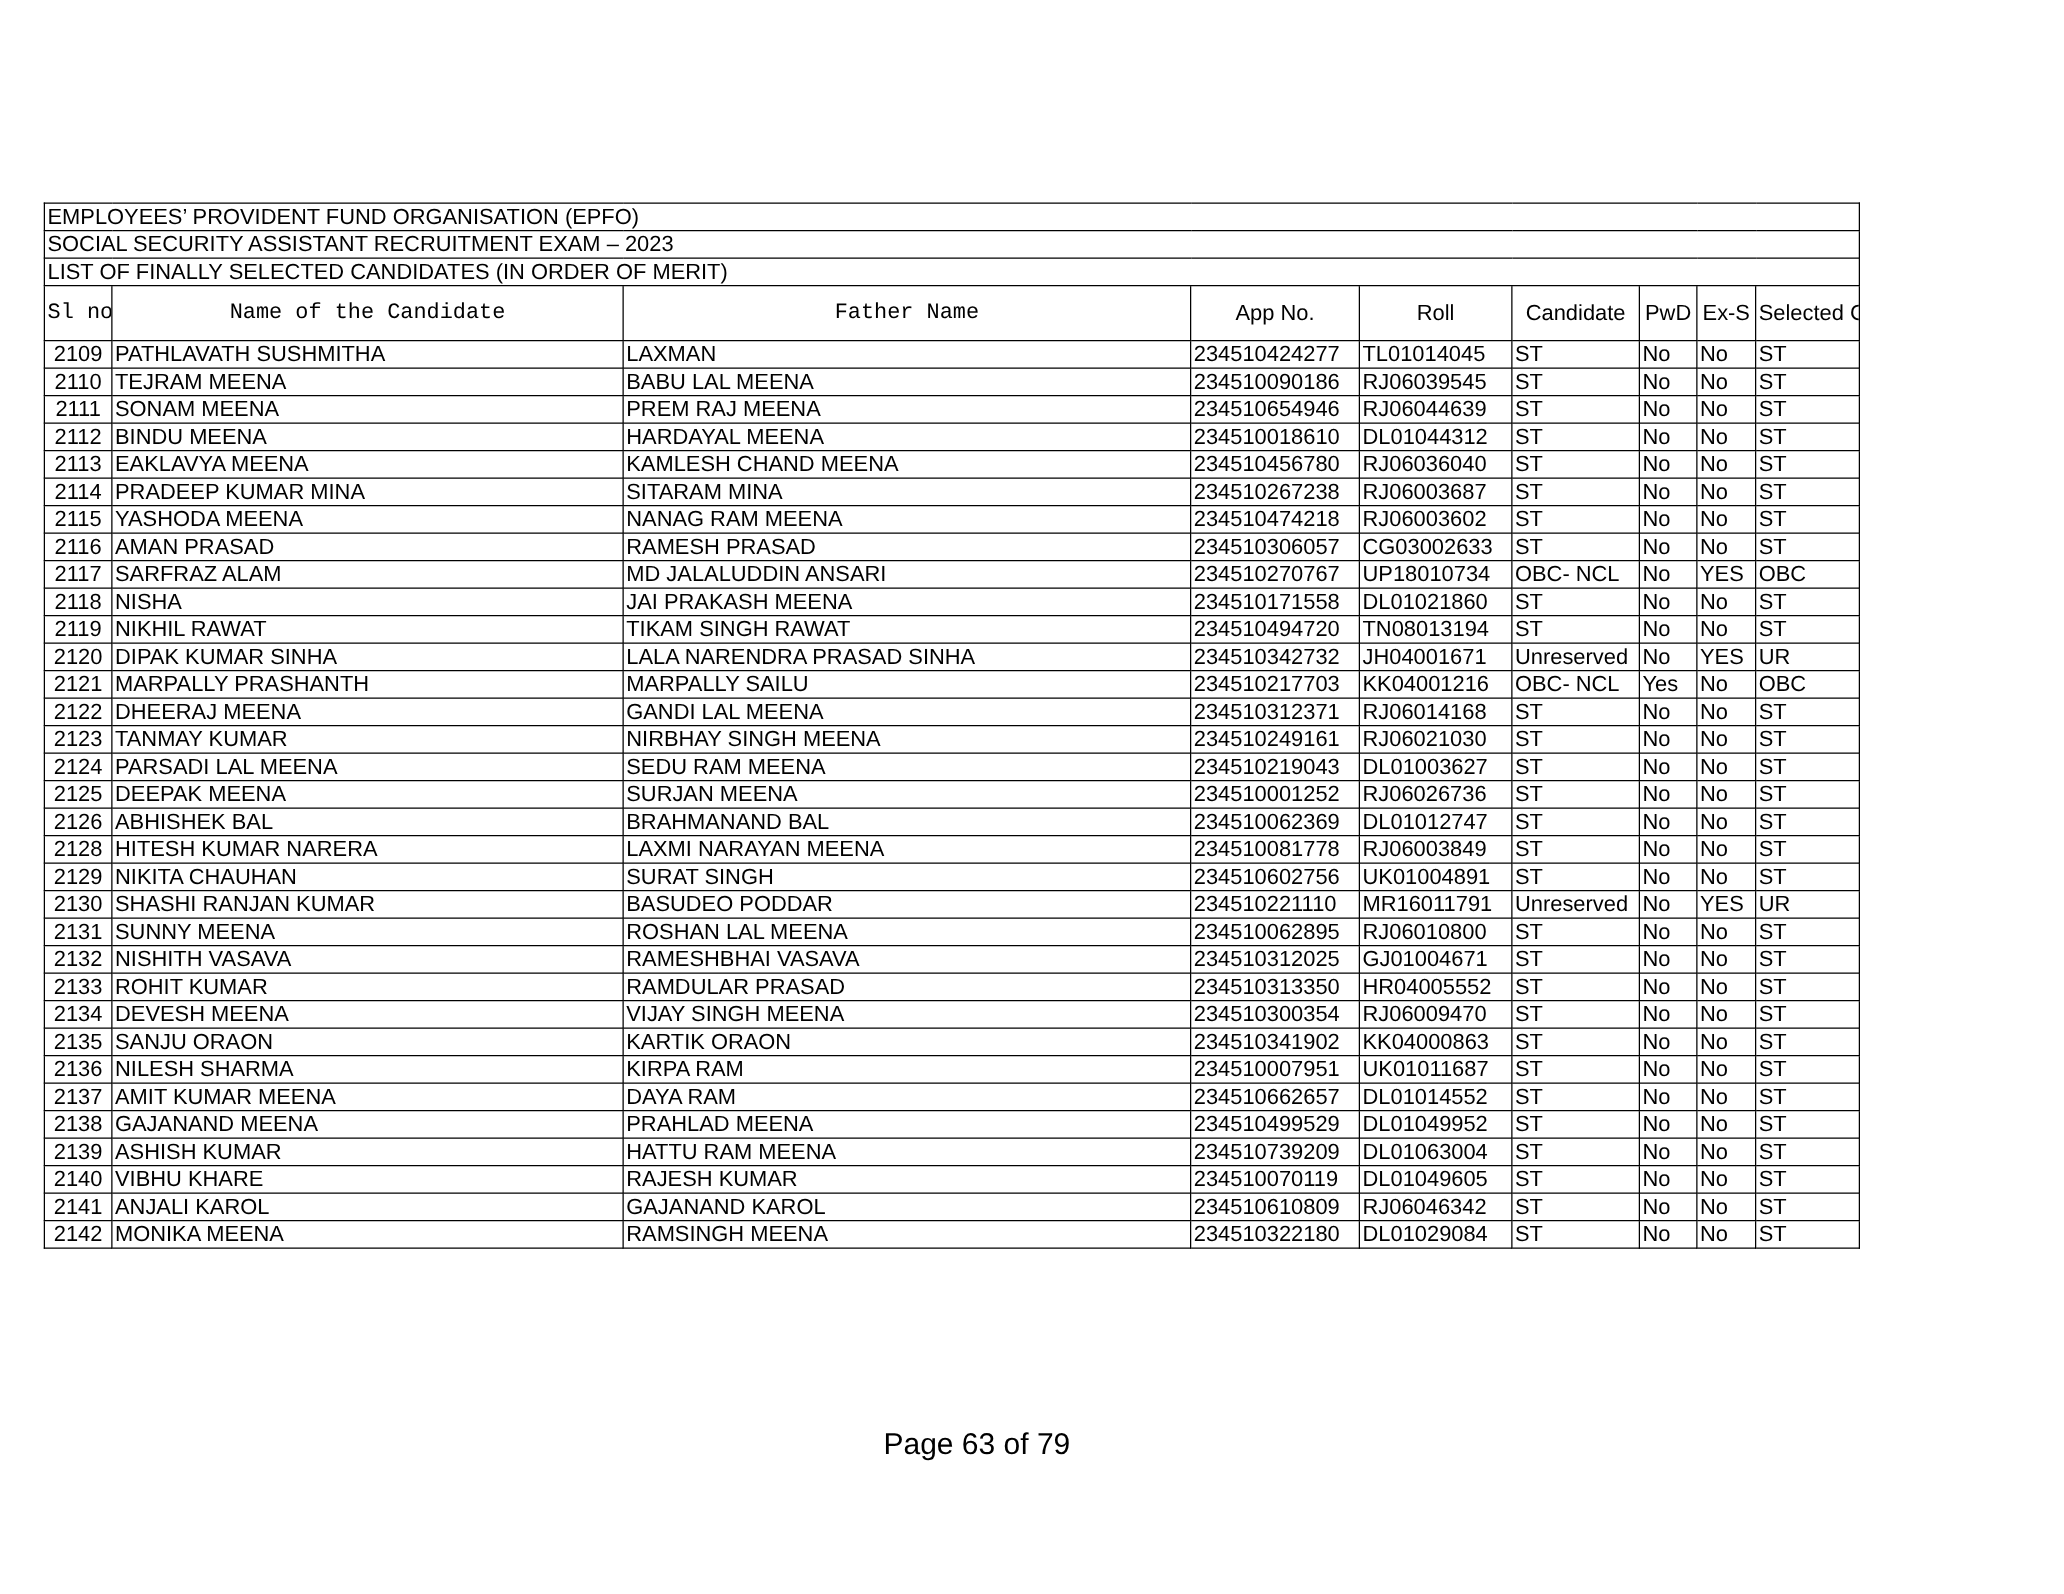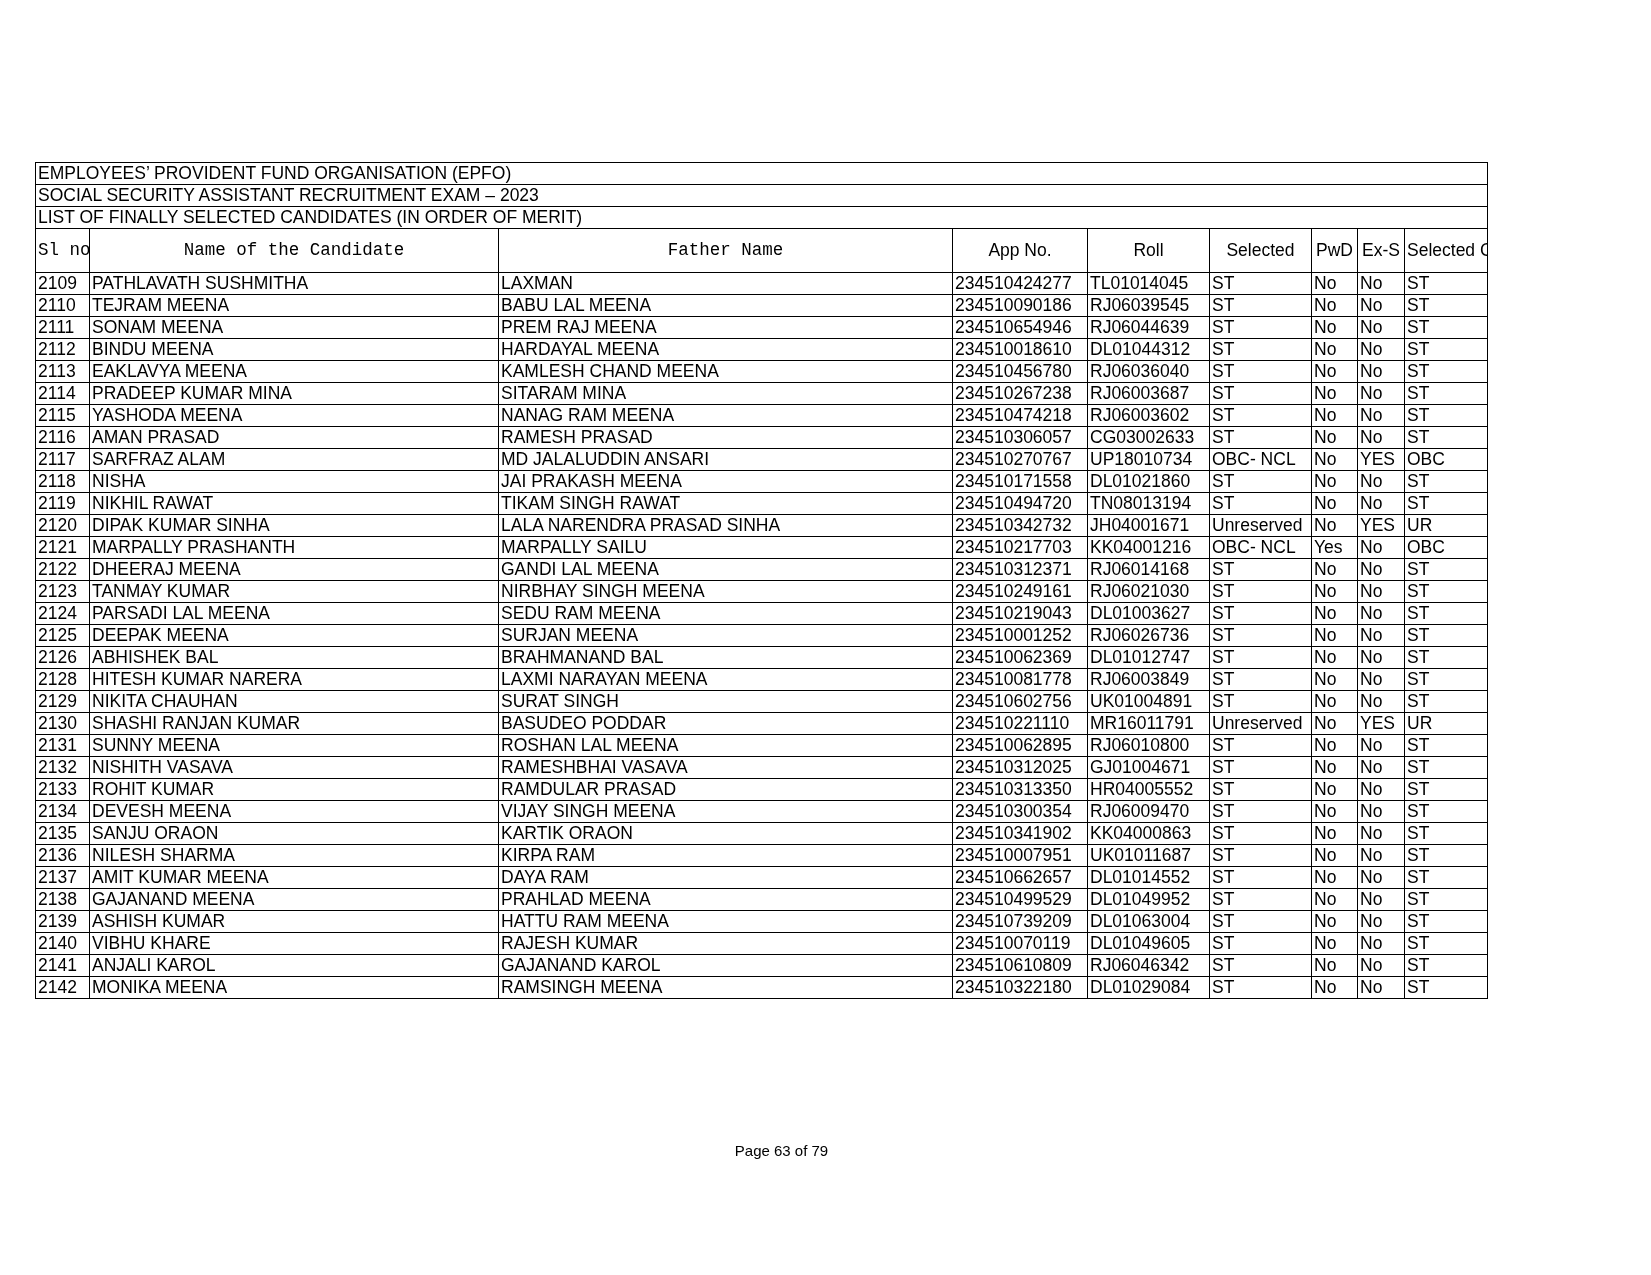--- a/index.html
+++ b/index.html
@@ -22,24 +22,24 @@
     overflow: hidden;
     font-weight: normal;
     vertical-align: middle;
   }
   .title-row td { height: 21px; text-align: left; }
   .head-row th { height: 43px; }
   .data-row td { height: 21px; text-align: left; }
   th.c-sl, th.c-name, th.c-father { text-align: center; font-family: Liberation Mono, monospace; }
   th.c-app, th.c-roll, th.c-cat, th.c-pwd, th.c-exs { }
   th.c-sel { text-align: center; line-height: 1.3; white-space: normal; }
-  td.c-sl { text-align: left; padding-right: 3px; }
+  td.c-sl { text-align: center; padding-right: 3px; }
   .page-footer {
     position: absolute; left: 0; width: 1563px; top: 1142px;
-    text-align: center; font-size: 15px;
+    text-align: center; font-size: 24px;
   }
 </style>
 </head>
 <body>
 
 <table class="merit">
   <colgroup>
     <col style="width:54px">
     <col style="width:409px">
     <col style="width:454px">
@@ -59,21 +59,21 @@
     </tr>
     <tr class="title-row">
       <td colspan="9">LIST OF FINALLY SELECTED CANDIDATES (IN ORDER OF MERIT)</td>
     </tr>
     <tr class="head-row">
       <th class="c-sl">Sl no.</th>
       <th class="c-name">Name of the Candidate</th>
       <th class="c-father">Father Name</th>
       <th class="c-app">App No.</th>
       <th class="c-roll">Roll</th>
-      <th class="c-cat">Selected</th>
+      <th class="c-cat">Candidate</th>
       <th class="c-pwd">PwD</th>
       <th class="c-exs">Ex-S</th>
       <th class="c-sel">Selected Category</th>
     </tr>
   </thead>
   <tbody id="rows">
       <tr class="data-row">
         <td class="c-sl">2109</td>
         <td class="c-name">PATHLAVATH SUSHMITHA</td>
         <td class="c-father">LAXMAN</td>

